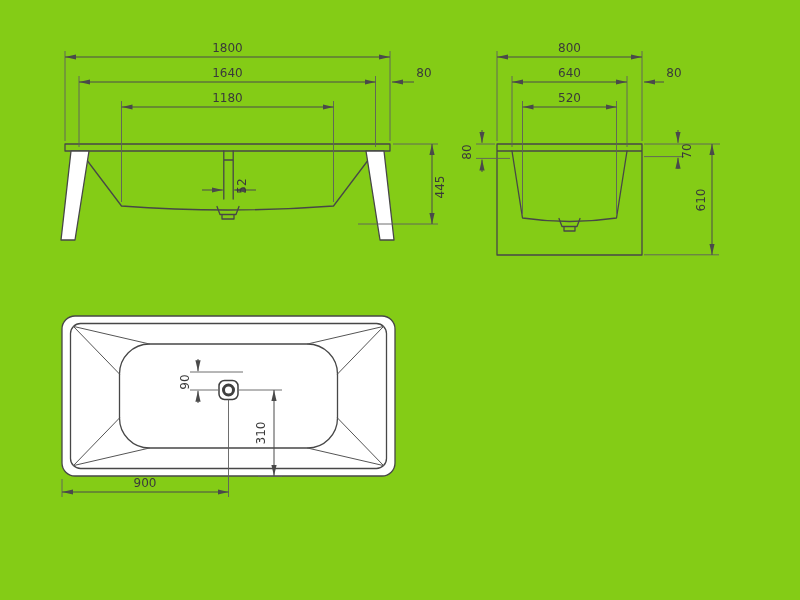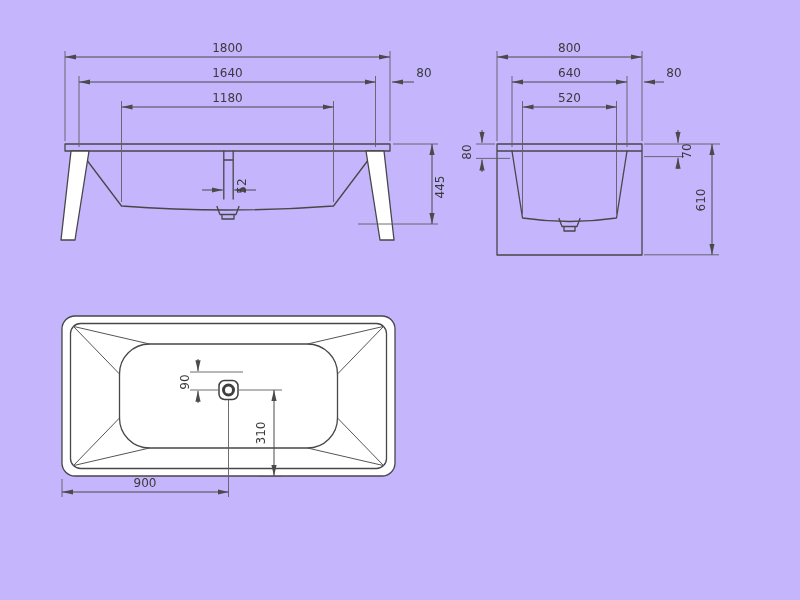--- a/index.html
+++ b/index.html
@@ -1,16 +1,16 @@
 <!DOCTYPE html>
 <html><head>
 <meta charset="utf-8">
 <style>
   html,body{margin:0;padding:0;background:#ffffff;}
-  .canvas{position:relative;width:800px;height:600px;background:#c4b5fd;overflow:hidden;}
+  .canvas{position:relative;width:800px;height:600px;background:#84cc16;overflow:hidden;}
   svg{display:block;}
   svg text{font-family:"DejaVu Sans","Liberation Sans",sans-serif;font-size:12px;fill:#3a3a3a;}
   .obj{stroke:#474747;stroke-width:1.3;fill:none;stroke-linejoin:round;stroke-linecap:round;}
   .objf{stroke:#474747;stroke-width:1.3;fill:#ffffff;stroke-linejoin:round;}
   .dim{stroke:#4a4a4a;stroke-width:1;fill:none;}
   .ext{stroke:#5d5d5d;stroke-width:0.9;fill:none;}
   .crease{stroke:#555555;stroke-width:1;fill:none;stroke-linecap:round;}
   .drain{stroke:#3f3f3f;stroke-width:1.5;fill:#ffffff;}
 </style>
 </head>

